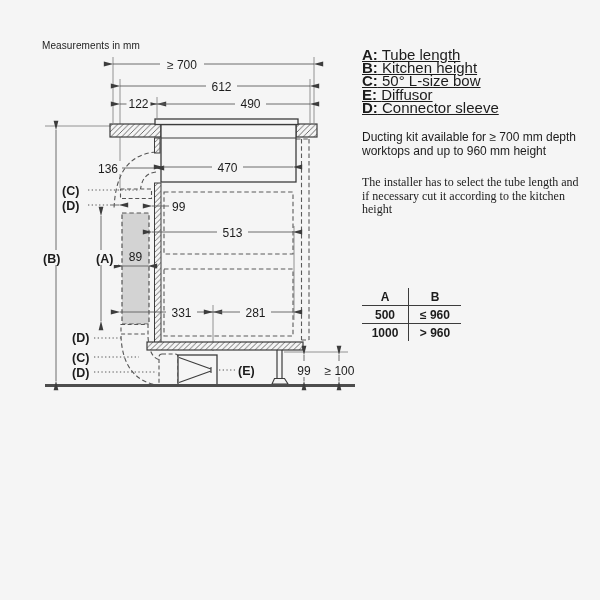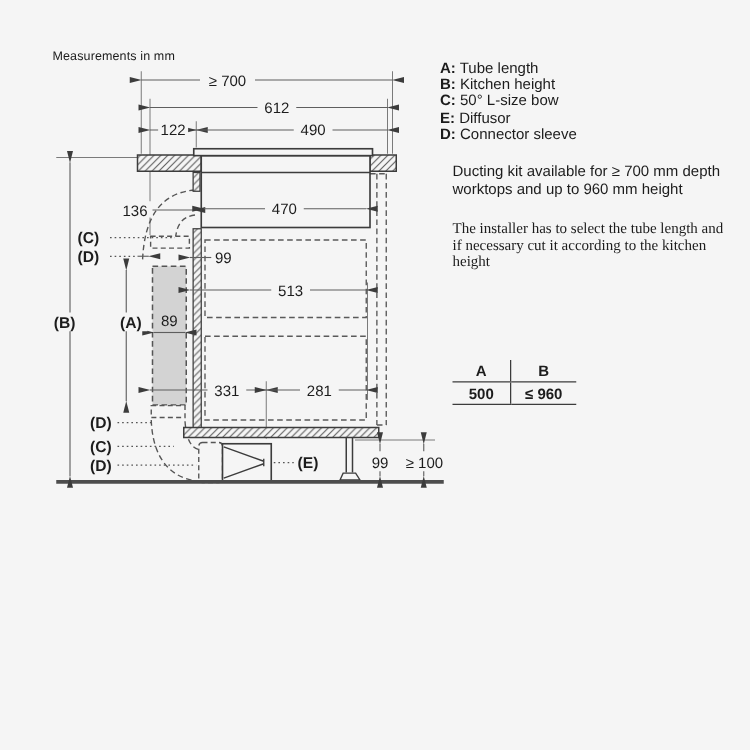--- a/index.html
+++ b/index.html
@@ -5,21 +5,21 @@
   html,body{margin:0;padding:0;}
   body{
     width:600px;height:600px;background:#f5f5f5;position:relative;overflow:hidden;
     font-family:"Liberation Sans",sans-serif;color:#1c1c1c;
   }
   .abs{position:absolute;}
   #title{left:42px;top:40px;font-size:10px;letter-spacing:0.1px;}
   svg text{font-family:"Liberation Sans",sans-serif;}
   .dimtxt{font-size:12px;fill:#1c1c1c;}
   .lbl{font-size:12.5px;font-weight:bold;fill:#1c1c1c;}
-  #legend{left:352px;top:48px;font-size:12px;line-height:13.2px;}
+  #legend{left:362px;top:48px;font-size:15px;line-height:13.2px;text-decoration:underline;}
   #legend .k{font-weight:bold;}
   .note{left:362px;font-size:12px;line-height:13.6px;}
   #note-ducting{top:131px;width:220px;}
   #note-installer{top:176px;width:226px;font-family:Liberation Serif, serif;}
   #spec-table{left:362px;top:288px;border-collapse:collapse;font-size:12px;}
   #spec-table td,#spec-table th{
     padding:0;height:17px;text-align:center;vertical-align:middle;
     font-weight:bold;border:none;
   }
   #spec-table th{font-weight:bold;}
@@ -177,14 +177,18 @@
 <table id="spec-table" class="abs">
   <tbody>
     <tr class="hline">
       <th class="colA">A</th>
       <th class="colB">B</th>
     </tr>
     <tr class="hline">
       <td class="colA">500</td>
       <td class="colB">≤ 960</td>
     </tr>
+    <tr>
+      <td class="colA">1000</td>
+      <td class="colB">&gt; 960</td>
+    </tr>
   </tbody>
 </table>
 
 </body></html>

